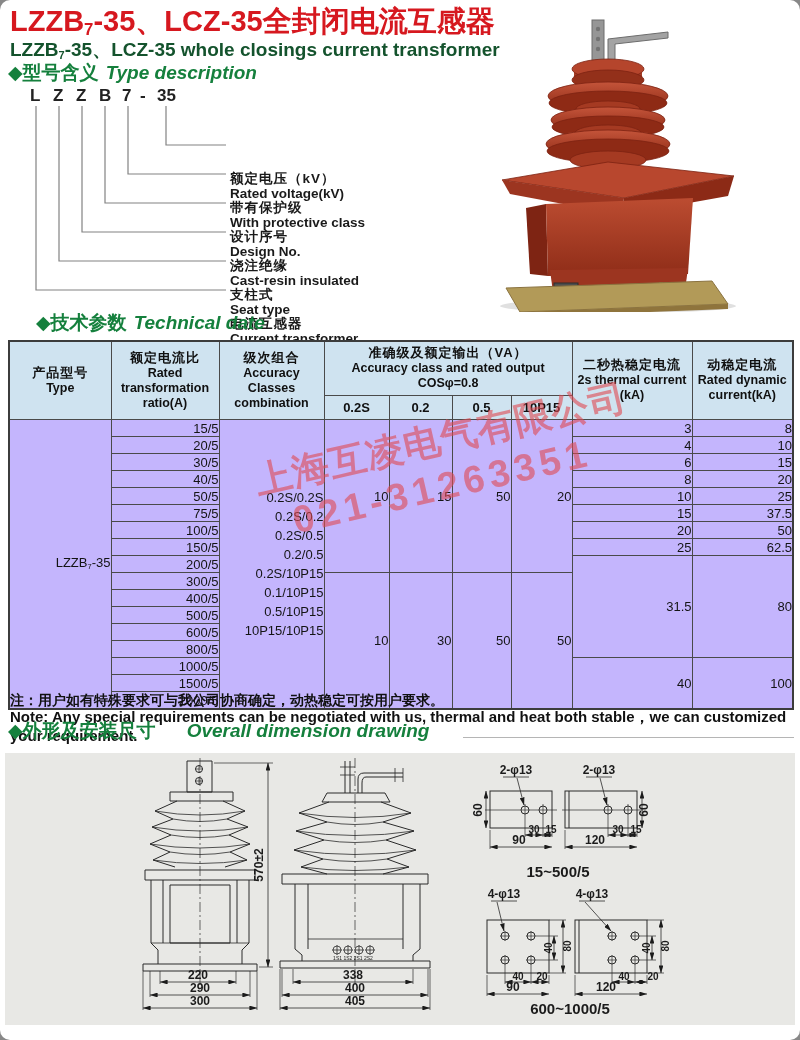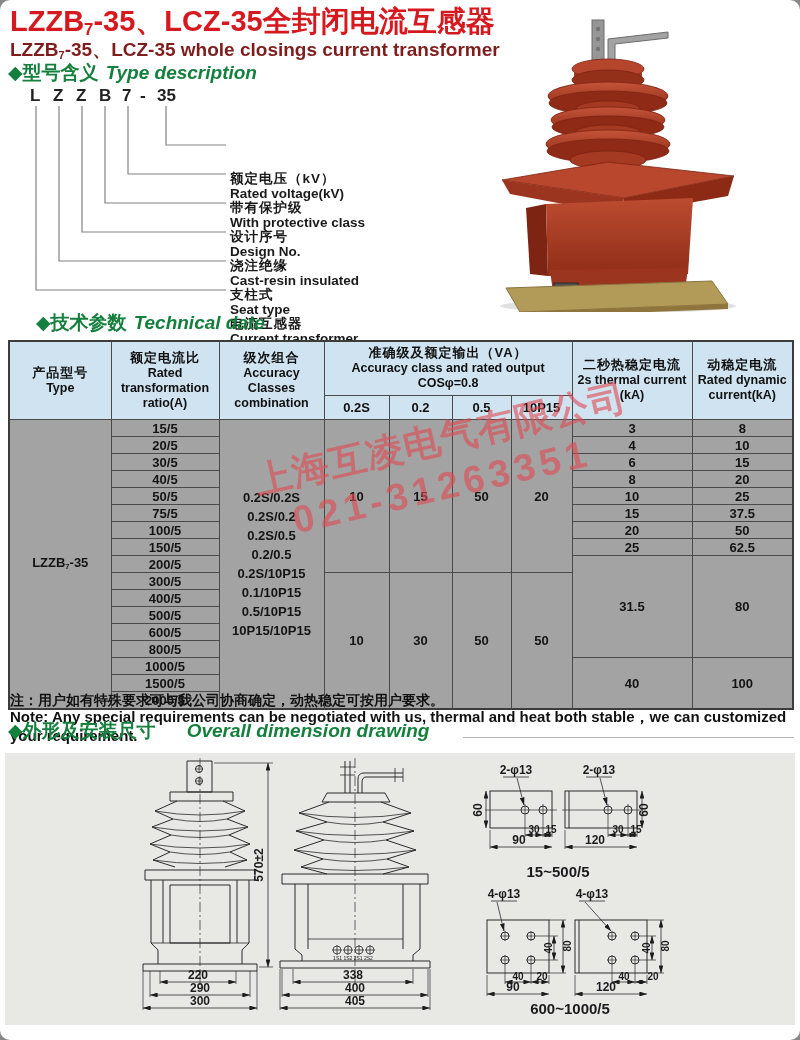--- a/index.html
+++ b/index.html
@@ -2,21 +2,21 @@
 <html><head>
 <meta charset="utf-8">
 <style>
   html,body{margin:0;padding:0;background:#888;}
   .page{position:relative;width:800px;height:1040px;background:#ffffff;overflow:hidden;
         font-family:"Liberation Sans","DejaVu Sans",sans-serif;color:#111;border-radius:10px;}
   sub.small{font-size:0.58em;vertical-align:-0.25em;font-weight:inherit;}
 
   
   .title{position:absolute;left:10px;top:2px;font-size:29px;font-weight:800;color:#d6181f;letter-spacing:0;white-space:nowrap;}
-  .subtitle{position:absolute;left:10px;top:37px;font-size:19px;font-weight:700;color:#7f1d1d;white-space:nowrap;}
+  .subtitle{position:absolute;left:10px;top:37px;font-size:19px;font-weight:700;color:#14532d;white-space:nowrap;}
 
   
   .sec{position:absolute;left:8px;display:flex;align-items:center;font-size:19px;font-weight:800;color:#15803d;white-space:nowrap;width:786px;}
   .sec .en{margin-left:7px;font-style:italic;}
   .sec .rule{flex:1;height:1px;background:#b5b5b5;margin-left:10px;margin-top:12px;}
 
   
   .tdiag{position:absolute;left:10px;top:86px;width:470px;height:222px;}
   .tdiag .letter{position:absolute;top:0;font-size:17px;font-weight:800;color:#222;}
   .tdiag svg{position:absolute;left:0;top:0;}
@@ -29,21 +29,21 @@
 
   
   .ttable{position:absolute;left:8px;top:340px;border-collapse:collapse;table-layout:fixed;width:784px;}
   .ttable th,.ttable td{border:1px solid #4a4a4a;padding:0;text-align:center;}
   .ttable{border:2px solid #3c3c3c;}
   .ttable th{background:#cfe3f0;font-weight:700;font-size:13px;line-height:1.22;color:#101010;}
   .ttable th .en{font-size:12.5px;font-weight:700;display:block;}
   .ttable th .cn{display:block;letter-spacing:1px;}
   .hrow1 th{height:53px;}
   .hrow2 th{height:23px;}
-  .ttable td{font-size:13px;font-weight:700;color:#141414;height:16px;line-height:15px;background:#a3a3a3;}
+  .ttable td{font-size:13px;font-weight:400;color:#141414;height:16px;line-height:15px;background:#c4b5fd;text-align:right;}
   .acc-cell div{line-height:19px;font-size:13px;}
   .type-cell{font-size:14px;}
 
   
   .note-cn{position:absolute;left:10px;top:692px;font-size:14px;font-weight:800;color:#111;}
   .note-en{position:absolute;left:10px;top:708px;font-size:15px;font-weight:700;color:#111;}
 
   
   .panel{position:absolute;left:5px;top:753px;width:790px;height:272px;background:#e8e8e5;}
   .panel svg{position:absolute;left:0;top:0;}

